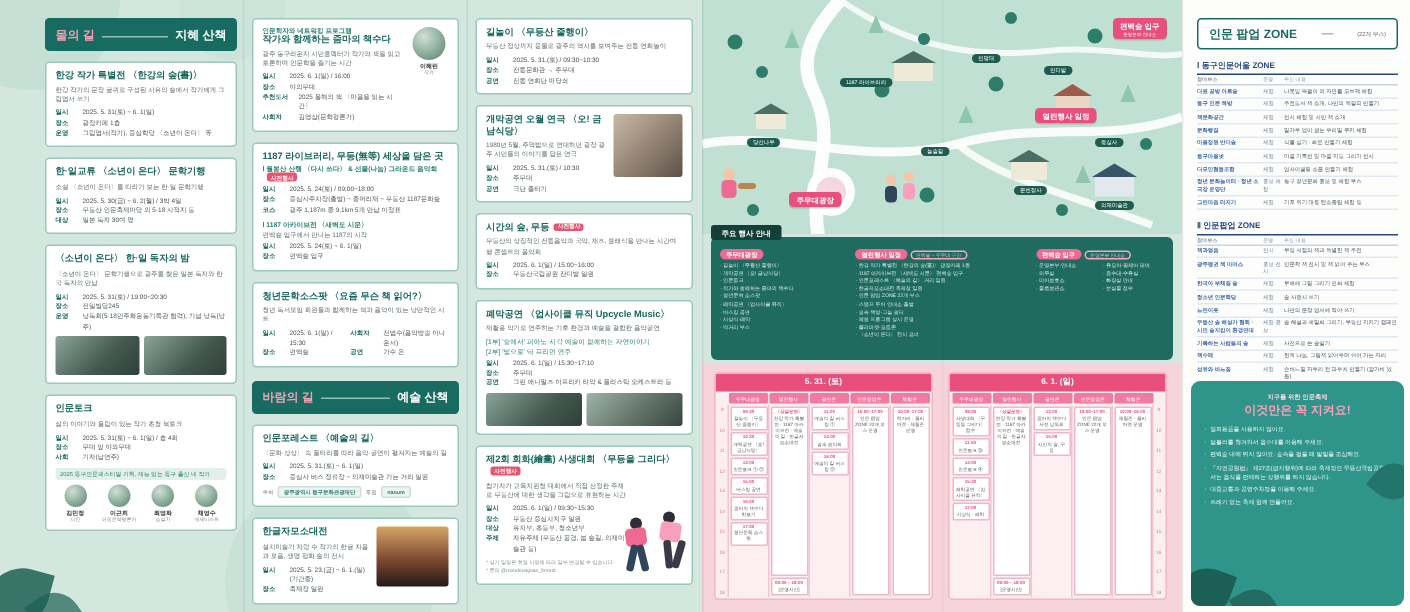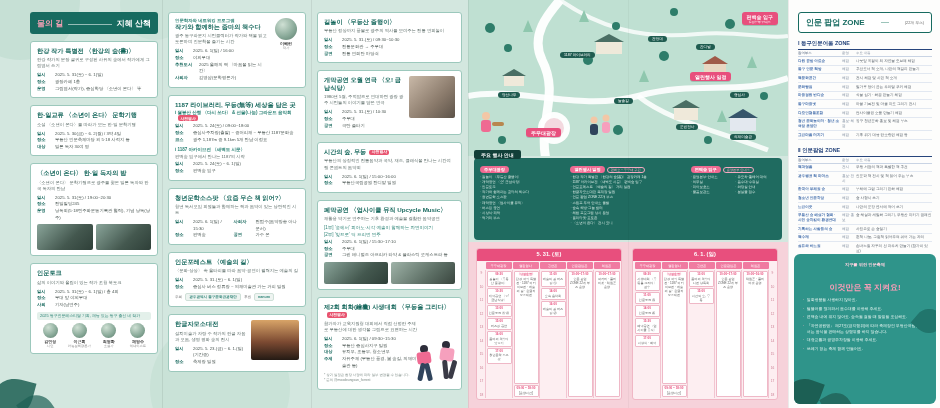--- a/index.html
+++ b/index.html
@@ -101,21 +101,21 @@
         padding:1px 0;}
   .zrow{display:flex;border-bottom:1px solid #e2e8f1;padding:1.5px 0;font-size:3.6px;line-height:1.3;}
   .zname{width:42px;color:#3a67a8;font-weight:bold;flex:none;padding-right:2px;}
   .zop{width:14px;color:#7c8a9c;flex:none;}
   .zdesc{flex:1;color:#4c565f;}
 
   
   #rules{position:absolute;left:6px;right:4px;top:254px;bottom:4px;background:#2f948a;border-radius:6px;
          padding:8px 9px;box-sizing:border-box;overflow:hidden;}
   #rules .rtag{text-align:center;color:#ffd3e0;font-size:4.2px;font-weight:bold;}
-  #rules .rtitle{text-align:center;color:#ff9eb9;font-size:8px;font-weight:bold;margin:15px 0 4px;}
+  #rules .rtitle{text-align:center;color:#ff9eb9;font-size:8px;font-weight:bold;margin:1px 0 4px;}
   .rule{display:flex;color:#eefaf6;font-size:3.9px;line-height:1.45;margin:3px 0;}
   .rule::before{content:"·";color:#ffb3c8;font-weight:bold;margin-right:2.5px;}
 </style>
 </head>
 <body>
 
 <div id="page">
 
   <div class="circ" style="left:-40px;top:-60px;width:120px;height:120px;"></div>
   <div class="circ" style="left:120px;top:-30px;width:70px;height:70px;background:#cbe3d9;"></div>
@@ -303,20 +303,25 @@
               <span class="v">전범수(음악방송 아나운서)</span>
             </div>
           <div class="kv">
               <span class="k" style="width:22px">공연</span>
               <span class="v">가수 온</span>
             </div>
         </div>
       </div>
     </div>
 
+    <div class="hdrbar" style="margin-top:9px;">
+      <span class="accent">바람의 길</span>
+      <span class="line"></span>
+      <span>예술 산책</span>
+    </div>
 
     <div class="card">
       <div class="ct">인문포레스트 〈예술의 길〉</div>
       <div class="cd">〈문화·상상〉 속 울타리를 따라 음악·공연이 펼쳐지는 예술의 길</div>
       <div class="kv">
           <span class="k">일시</span>
           <span class="v">2025. 5. 31.(토) ~ 6. 1(일)</span>
         </div>
       <div class="kv">
           <span class="k">장소</span>

